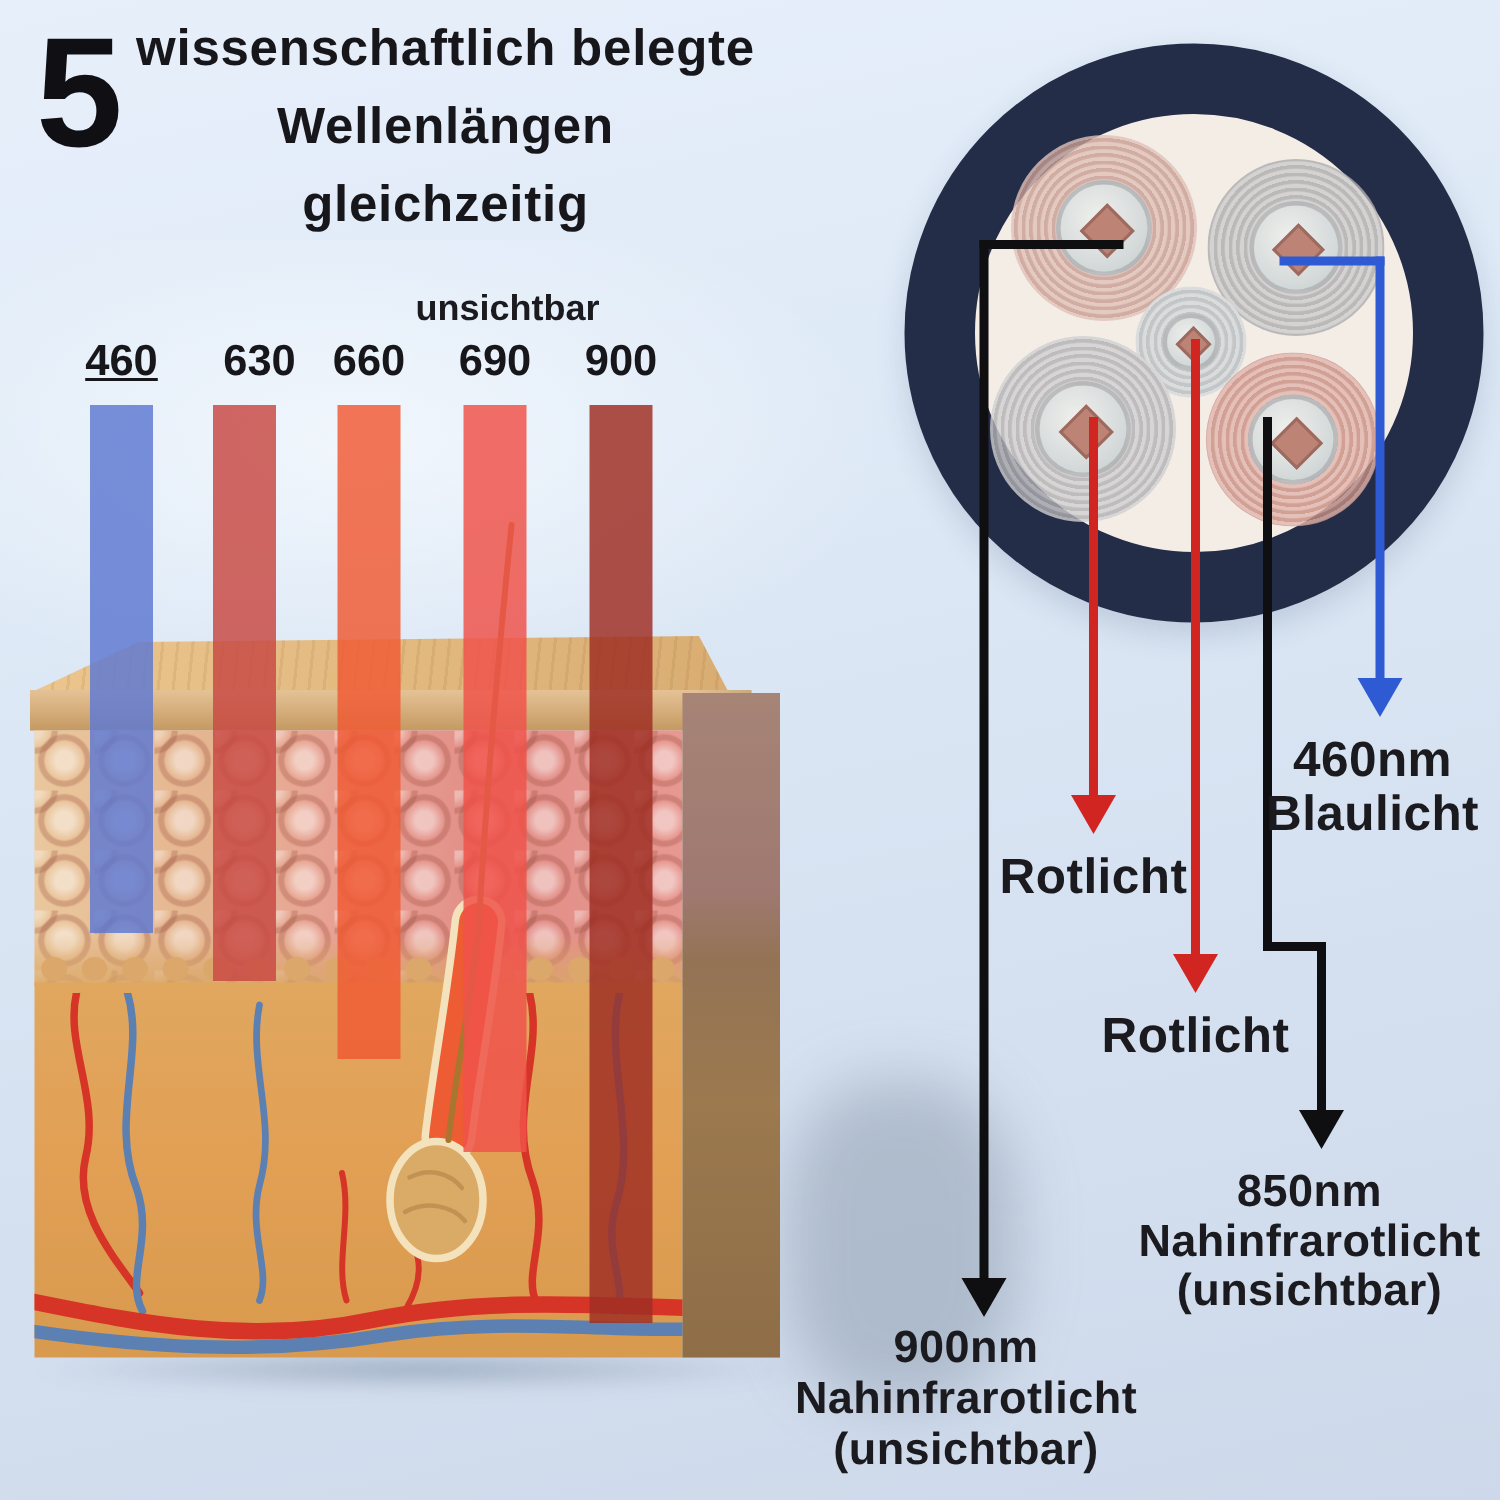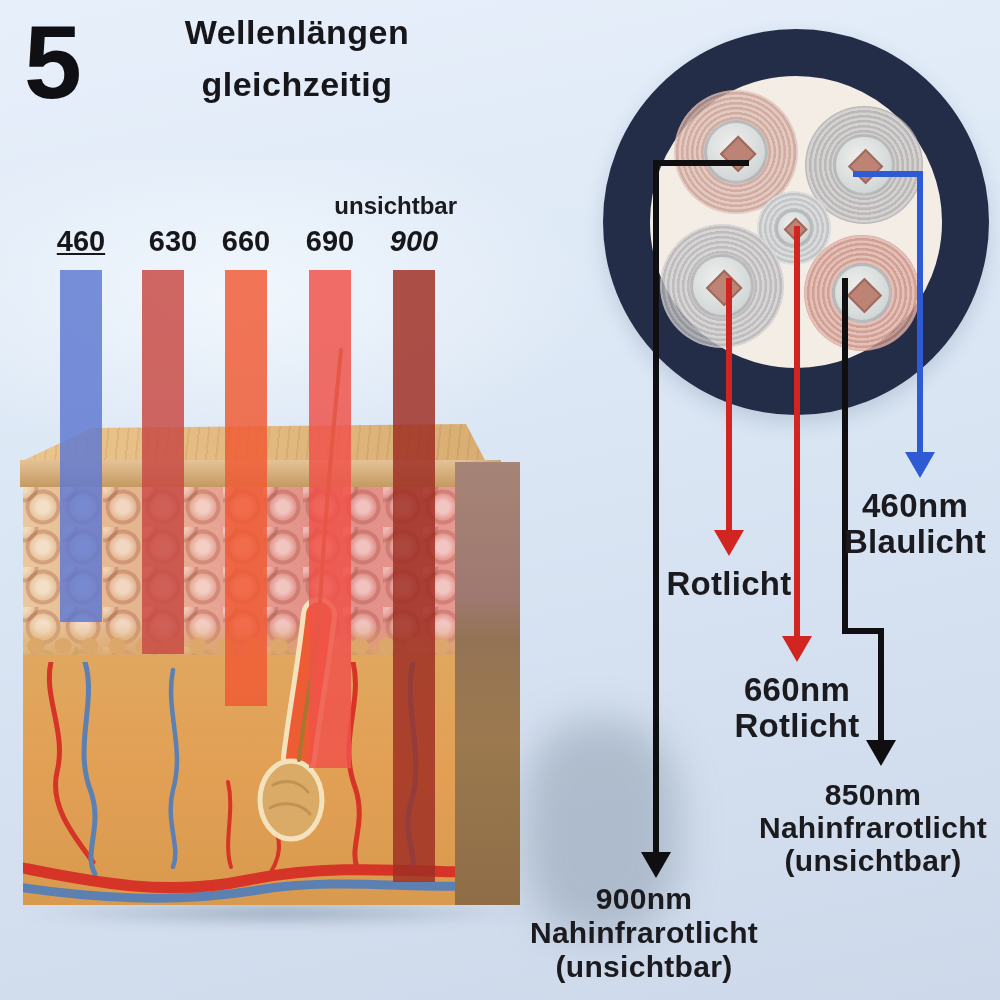--- a/index.html
+++ b/index.html
@@ -9,24 +9,24 @@
     background:linear-gradient(168deg,#e7effa 0%,#dfeaf7 30%,#d6e2f1 62%,#cdd9ea 100%);
   }
   .light-panel{position:absolute;left:-50px;top:160px;width:640px;height:300px;
     background:radial-gradient(ellipse at 45% 45%,rgba(250,253,255,.65),rgba(250,253,255,0) 72%);}
   
   .big-five{position:absolute;left:24px;top:10px;font-size:104px;font-weight:800;color:#101014;line-height:1;}
   .title{position:absolute;left:77px;top:6px;width:440px;text-align:center;
     font-size:34px;font-weight:700;color:#17171b;line-height:52px;letter-spacing:.5px;}
   .title span{display:block;}
   
-  .inv-label{position:absolute;top:192px;left:277px;width:180px;text-align:right;
+  .inv-label{position:absolute;top:192px;left:277px;width:180px;text-align:left;
     font-size:24px;font-weight:700;color:#1b1b1f;}
   .wn{position:absolute;top:225px;width:80px;text-align:center;font-size:29px;font-weight:700;color:#17171b;}
-  .wn-460{left:41px;text-decoration:underline;} .wn-630{left:133px;} .wn-660{left:206px;} .wn-850{left:290px;} .wn-900{left:374px;font-style:italic;}
+  .wn-460{left:41px;text-decoration:underline;} .wn-630{left:133px;} .wn-660{left:206px;} .wn-850{left:290px;} .wn-900{left:374px;}
   
   .bar{position:absolute;top:270px;width:42px;opacity:.84;z-index:30;}
   .bar-460{left:60px;height:352px;background:#5f7ad2;}
   .bar-630{left:142px;height:384px;background:#c84a44;}
   .bar-660{left:225px;height:436px;background:#f05a34;}
   .bar-850{left:309px;height:498px;background:#f0524a;}
   .bar-900{left:393px;height:612px;background:#9e2f24;}
   
   .skin{position:absolute;left:18px;top:420px;width:560px;height:520px;z-index:10;}
   .slab-top{position:absolute;left:0;top:0;width:470px;height:44px;
@@ -100,20 +100,21 @@
 </style>
 </head>
 <body>
 
 <div class="stage">
 
   <div class="light-panel"></div>
 
   <div class="big-five">5</div>
   <div class="title">
+    <span>wissenschaftlich belegte</span>
     <span>Wellenlängen</span>
     <span>gleichzeitig</span>
   </div>
 
   <div class="inv-label">unsichtbar</div>
   <div class="wn wn-460">460</div>
   <div class="wn wn-630">630</div>
   <div class="wn wn-660">660</div>
   <div class="wn wn-850">690</div>
   <div class="wn wn-900">900</div>
@@ -215,21 +216,20 @@
 
   <div class="seg c-red" style="left:726px;top:278px;width:6px;height:254px;"></div>
   <div class="arrow a-red" style="left:714px;top:530px;"></div>
   <div class="callout-label lbl-630">
     <span>Rotlicht</span>
   </div>
 
   <div class="seg c-red" style="left:794px;top:226px;width:6px;height:412px;"></div>
   <div class="arrow a-red" style="left:782px;top:636px;"></div>
   <div class="callout-label lbl-660">
-    <span>660nm</span>
     <span>Rotlicht</span>
   </div>
 
   <div class="seg c-black" style="left:842px;top:278px;width:6px;height:356px;"></div>
   <div class="seg c-black" style="left:842px;top:628px;width:42px;height:6px;"></div>
   <div class="seg c-black" style="left:878px;top:628px;width:6px;height:114px;"></div>
   <div class="arrow a-black" style="left:866px;top:740px;"></div>
   <div class="callout-label lbl-850">
     <span>850nm</span>
     <span>Nahinfrarotlicht</span>

